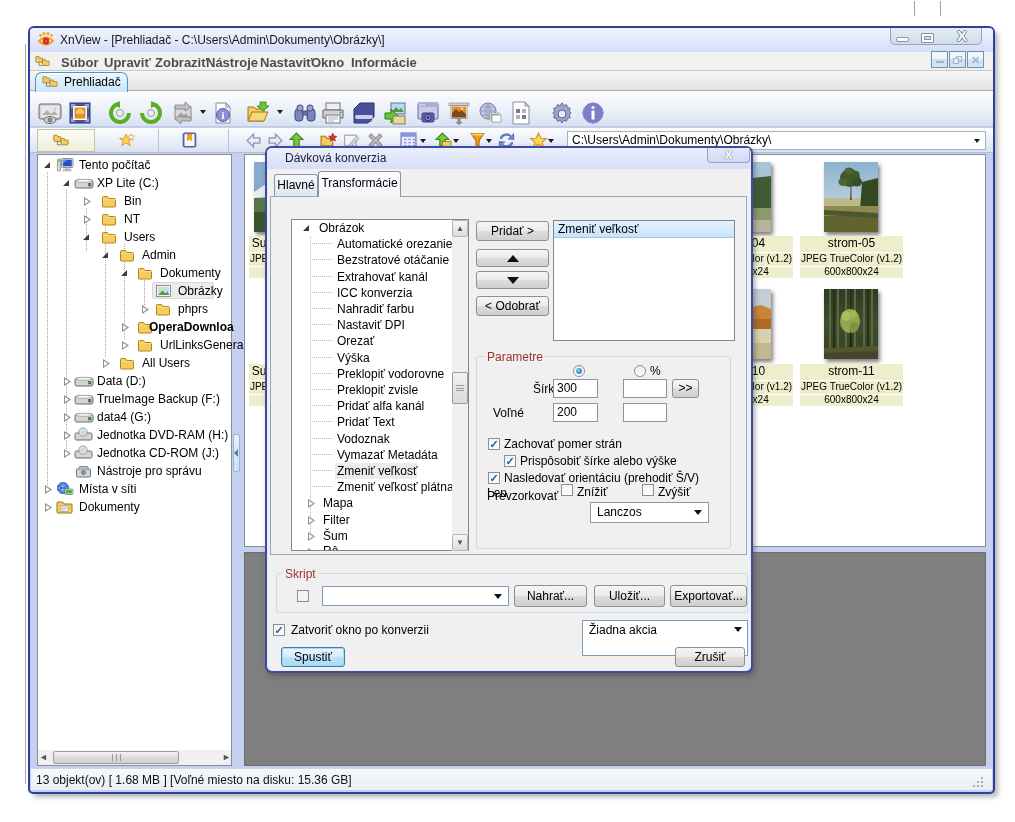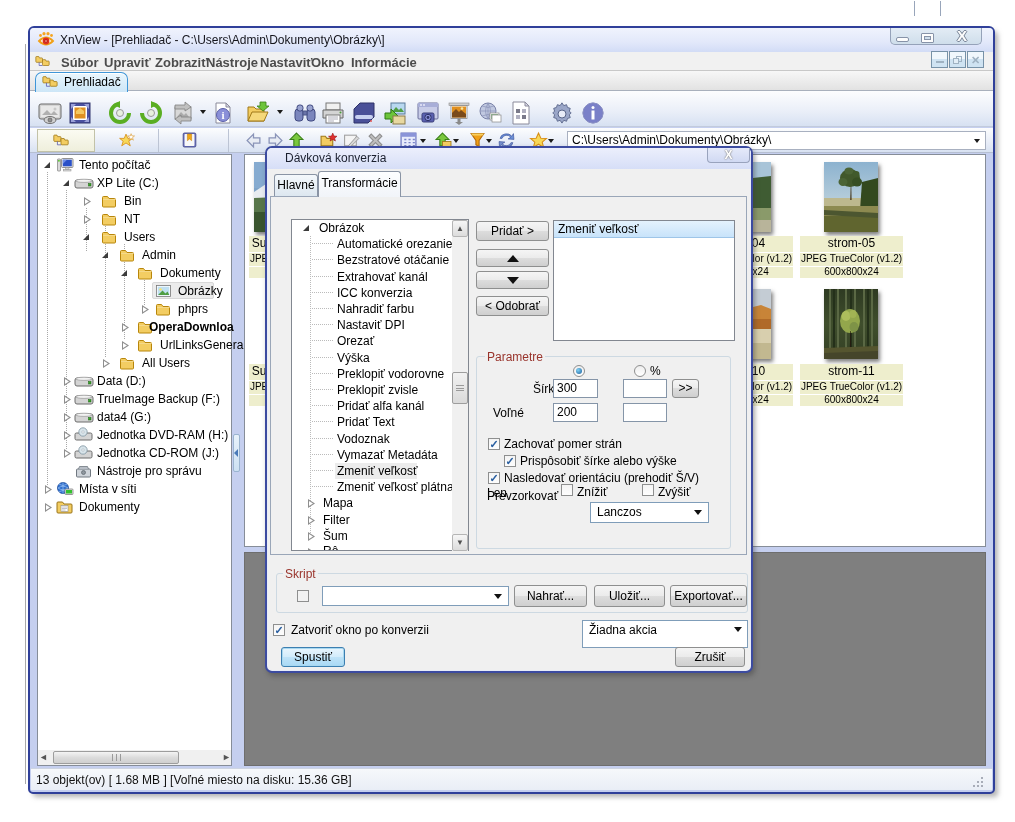--- a/index.html
+++ b/index.html
@@ -659,16 +659,16 @@
 <div class="group" style="left:276px;top:573px;width:472px;height:40px;"></div>
 <div class="glabel" style="left:283px;top:567px;">Skript</div>
 <div class="cb" style="left:297px;top:590px;background:#f2f2f2;"></div>
 <div class="combo" style="left:322px;top:586px;width:187px;height:20px;"></div>
 <div class="carrow" style="left:494px;top:594px;"></div>
 <div class="btn" style="left:514px;top:585px;width:73px;height:22px;line-height:21px;">Nahrať...</div>
 <div class="btn" style="left:594px;top:585px;width:71px;height:22px;line-height:21px;">Uložiť...</div>
 <div class="btn" style="left:670px;top:585px;width:77px;height:22px;line-height:21px;">Exportovať...</div>
 <div class="cb" style="left:273px;top:624px;">✓</div>
 <div class="lbl" style="left:291px;top:623px;">Zatvoriť okno po konverzii</div>
-<div class="combo" style="left:582px;top:620px;width:166px;height:28px;line-height:18px;padding-left:6px;">Žiadna akcia</div>
+<div class="combo" style="left:582px;top:620px;width:166px;height:36px;line-height:18px;padding-left:6px;">Žiadna akcia</div>
 <div class="carrow" style="left:734px;top:627px;"></div>
 <div class="btn" style="left:281px;top:647px;width:64px;height:20px;line-height:19px;background:linear-gradient(#e9f5fd,#d2ecfb 50%,#bfe3f8 50%,#a9d9f5);border:1px solid #3c7fb1;box-shadow:0 0 0 1px #a8d8f0 inset;">Spustiť</div>
 <div class="btn" style="left:675px;top:647px;width:70px;height:20px;line-height:19px;">Zrušiť</div>
 
 </body></html>

